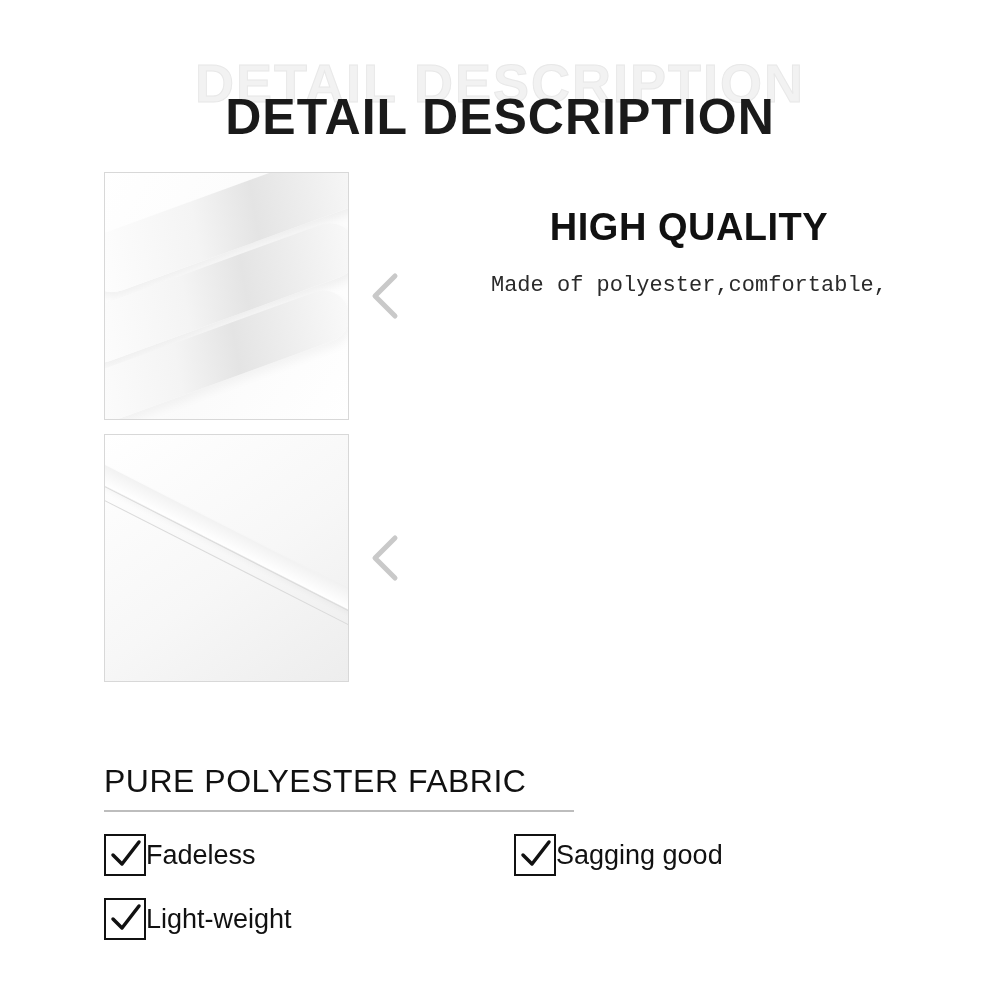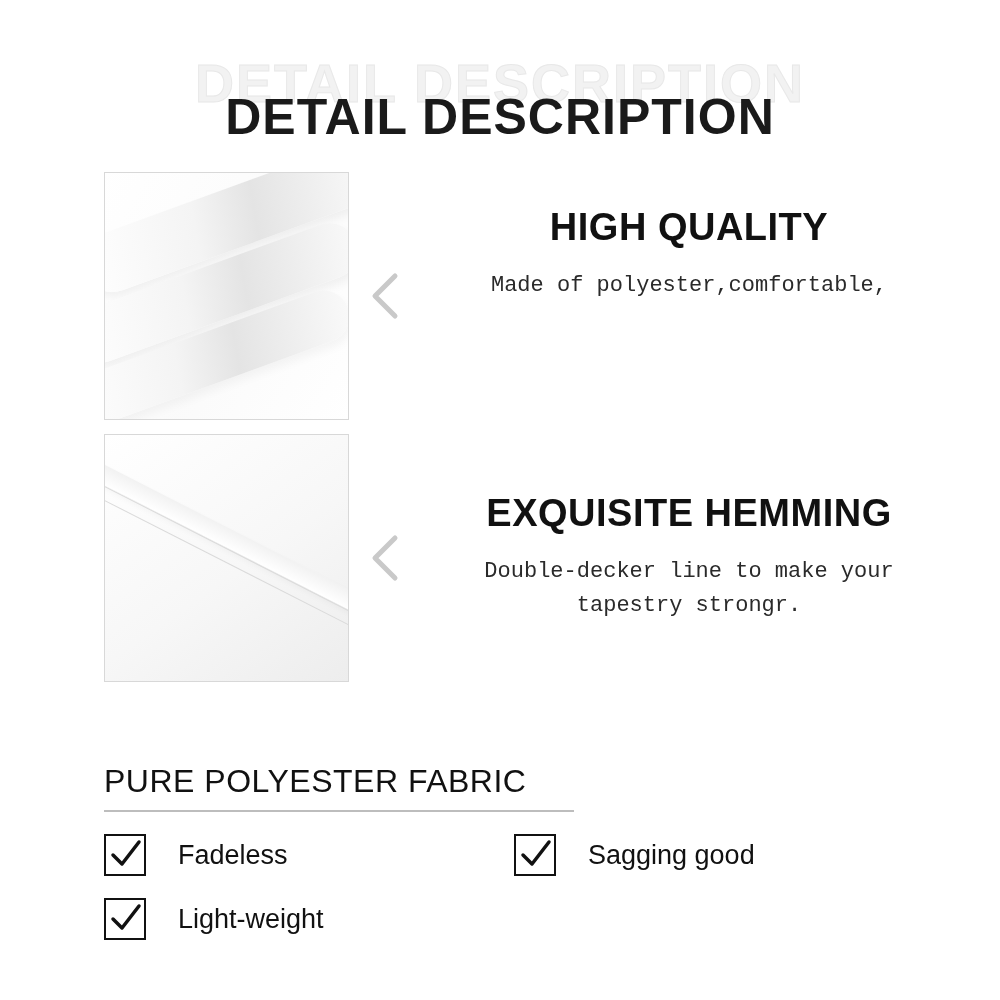--- a/index.html
+++ b/index.html
@@ -172,21 +172,21 @@
   }
   .checkbox {
     width: 42px;
     height: 42px;
     border: 2px solid #111;
     position: relative;
     flex: none;
   }
   .checkbox svg { position: absolute; top: 2px; left: 3px; }
   .check-label {
-    margin-left: 32px;
+    margin-left: 0;
     font-size: 27px;
     color: #111;
     white-space: nowrap;
   }
 </style>
 </head>
 <body>
 
 <div class="page">
 
@@ -219,27 +219,20 @@
     <div class="thumb">
       <div class="hem-bg"></div>
       <div class="hem-edge"></div>
       <div class="hem-line l1"></div>
       <div class="hem-line l2"></div>
     </div>
     <div class="chevron">
       <svg width="34" height="52" viewBox="0 0 34 52">
         <polyline points="28,6 8,26 28,46" fill="none" stroke="#c9c9c9" stroke-width="5" stroke-linecap="round" stroke-linejoin="round"></polyline>
       </svg>
-    </div>
-    <div class="feature-text">
-      <div class="feature-heading">EXQUISITE HEMMING</div>
-      <div class="feature-body">
-        <span class="line">Double-decker line to make your</span>
-        <span class="line">tapestry strongr.</span>
-      </div>
     </div>
   </div>
 
   <div class="fabric">
     <div class="fabric-title">PURE POLYESTER FABRIC</div>
     <div class="fabric-rule"></div>
     <div class="check-grid">
 
       <div class="check-item">
         <span class="checkbox">

